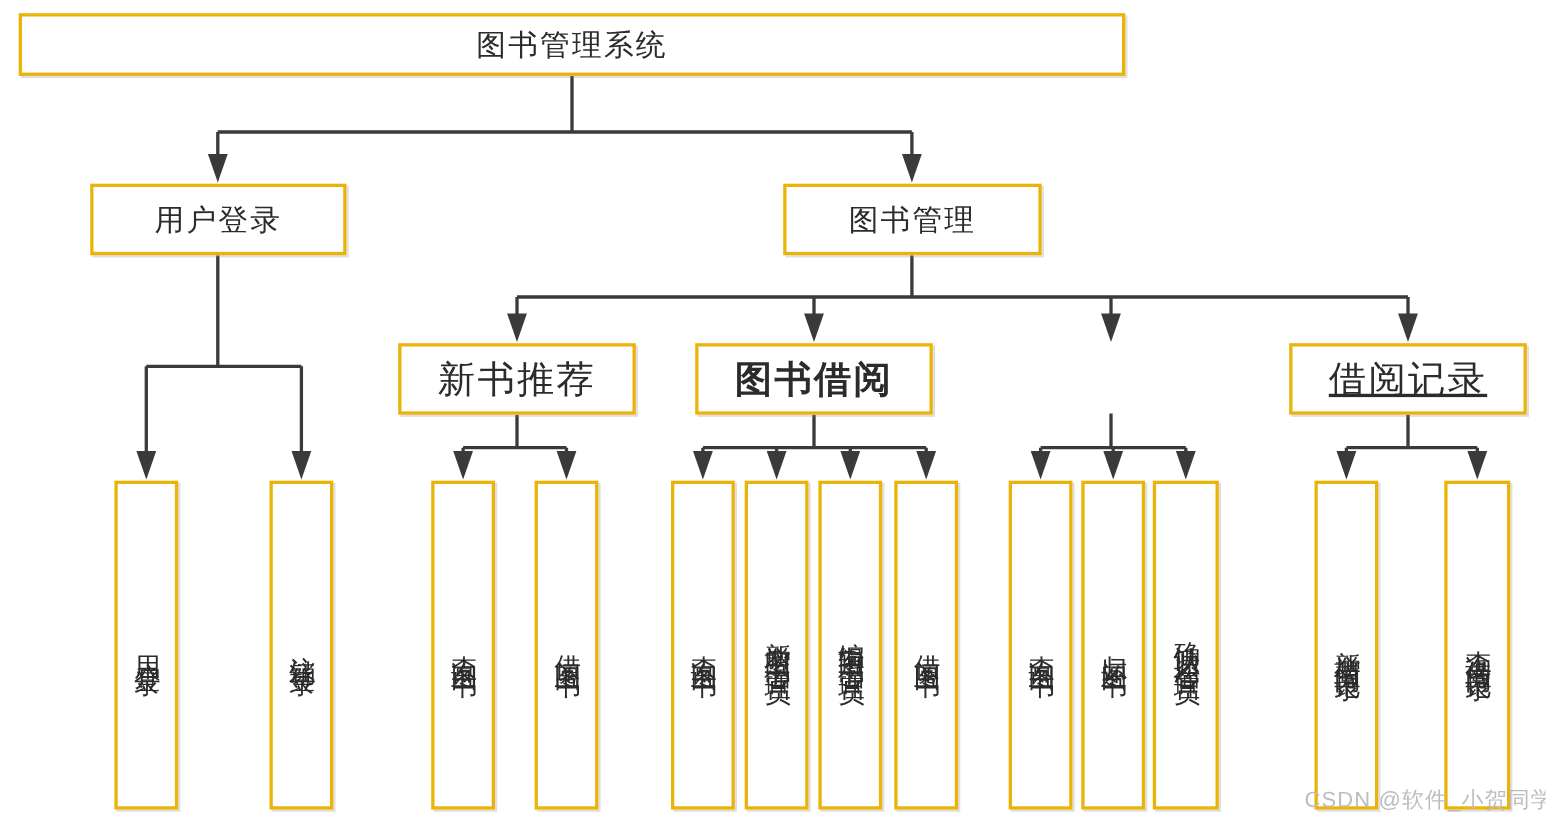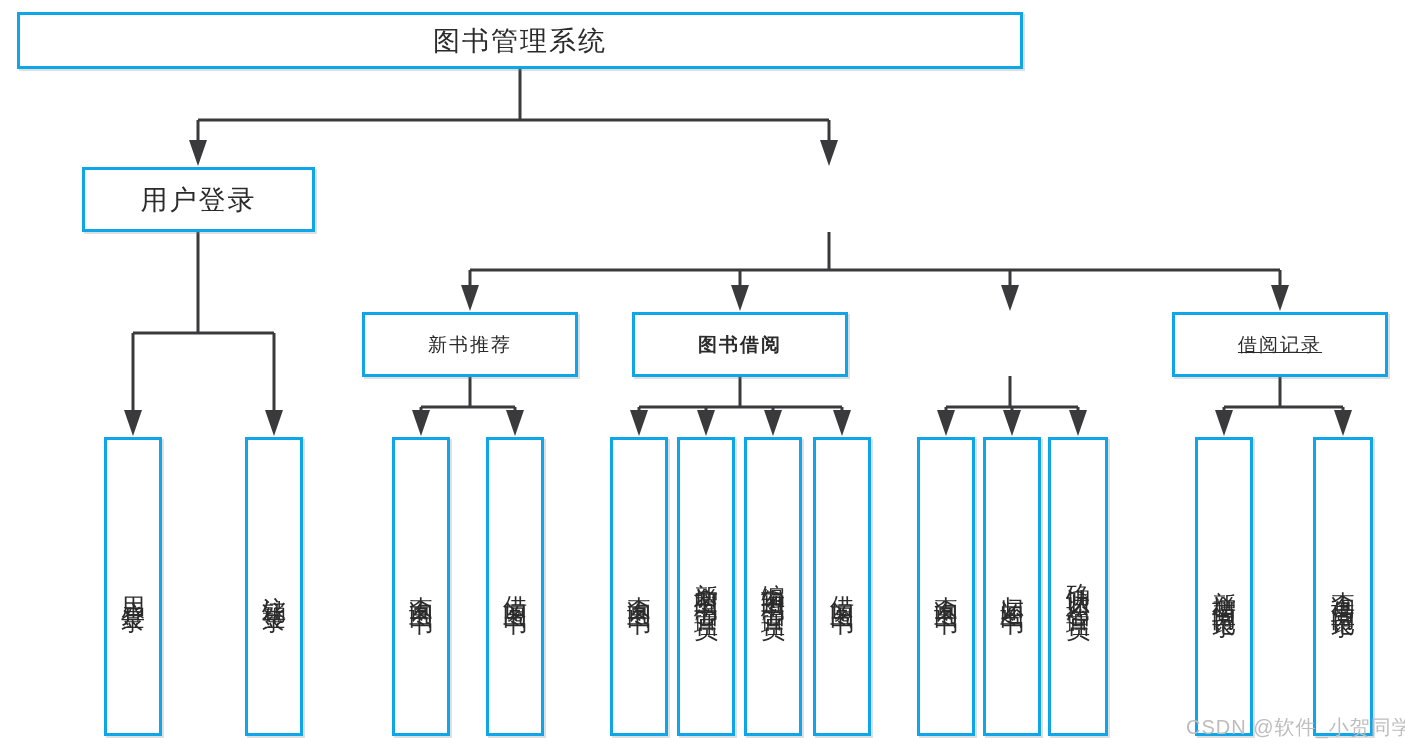--- a/index.html
+++ b/index.html
@@ -21,35 +21,35 @@
     position: absolute;
     left: 0; top: 0;
     width: 1405px;
     height: 747px;
     pointer-events: none;
   }
   .node {
     position: absolute;
     box-sizing: border-box;
     background: #ffffff;
-    border: 3px solid #0ea5e9;
+    border: 3px solid #eab308;
     display: flex;
     align-items: center;
     justify-content: center;
     color: #2b2b2b;
     box-shadow: 2px 2px 0 rgba(140,140,140,0.28);
   }
   .hbox {
     font-size: 27px;
     letter-spacing: 2px;
     white-space: nowrap;
   }
   .root-box  { left: 17px;  top: 12px;  width: 1006px; height: 57px; }
   .lvl2 { top: 167px; height: 65px; }
-  .lvl3 { top: 312px; height: 65px; width: 216px; font-size: 19px; }
+  .lvl3 { top: 312px; height: 65px; width: 216px; font-size: 34px; }
   .leaf {
     top: 437px;
     height: 299px;
     width: 58px;
     font-size: 24px;
   }
   .leaf .vtext {
     writing-mode: vertical-rl;
     letter-spacing: 5px;
     line-height: 1;
@@ -111,20 +111,23 @@
     </g>
   </svg>
 
   <div class="node hbox root-box">
     <span>图书管理系统</span>
   </div>
 
   <div class="node hbox lvl2" style="left:82px; width:233px;">
     <span>用户登录</span>
   </div>
+  <div class="node hbox lvl2" style="left:712px; width:235px;">
+    <span>图书管理</span>
+  </div>
 
   <div class="node hbox lvl3" style="left:362px;">
     <span>新书推荐</span>
   </div>
   <div class="node hbox lvl3" style="left:632px;font-weight:bold;">
     <span>图书借阅</span>
   </div>
   <div class="node hbox lvl3" style="left:1172px;text-decoration:underline;">
     <span>借阅记录</span>
   </div>

